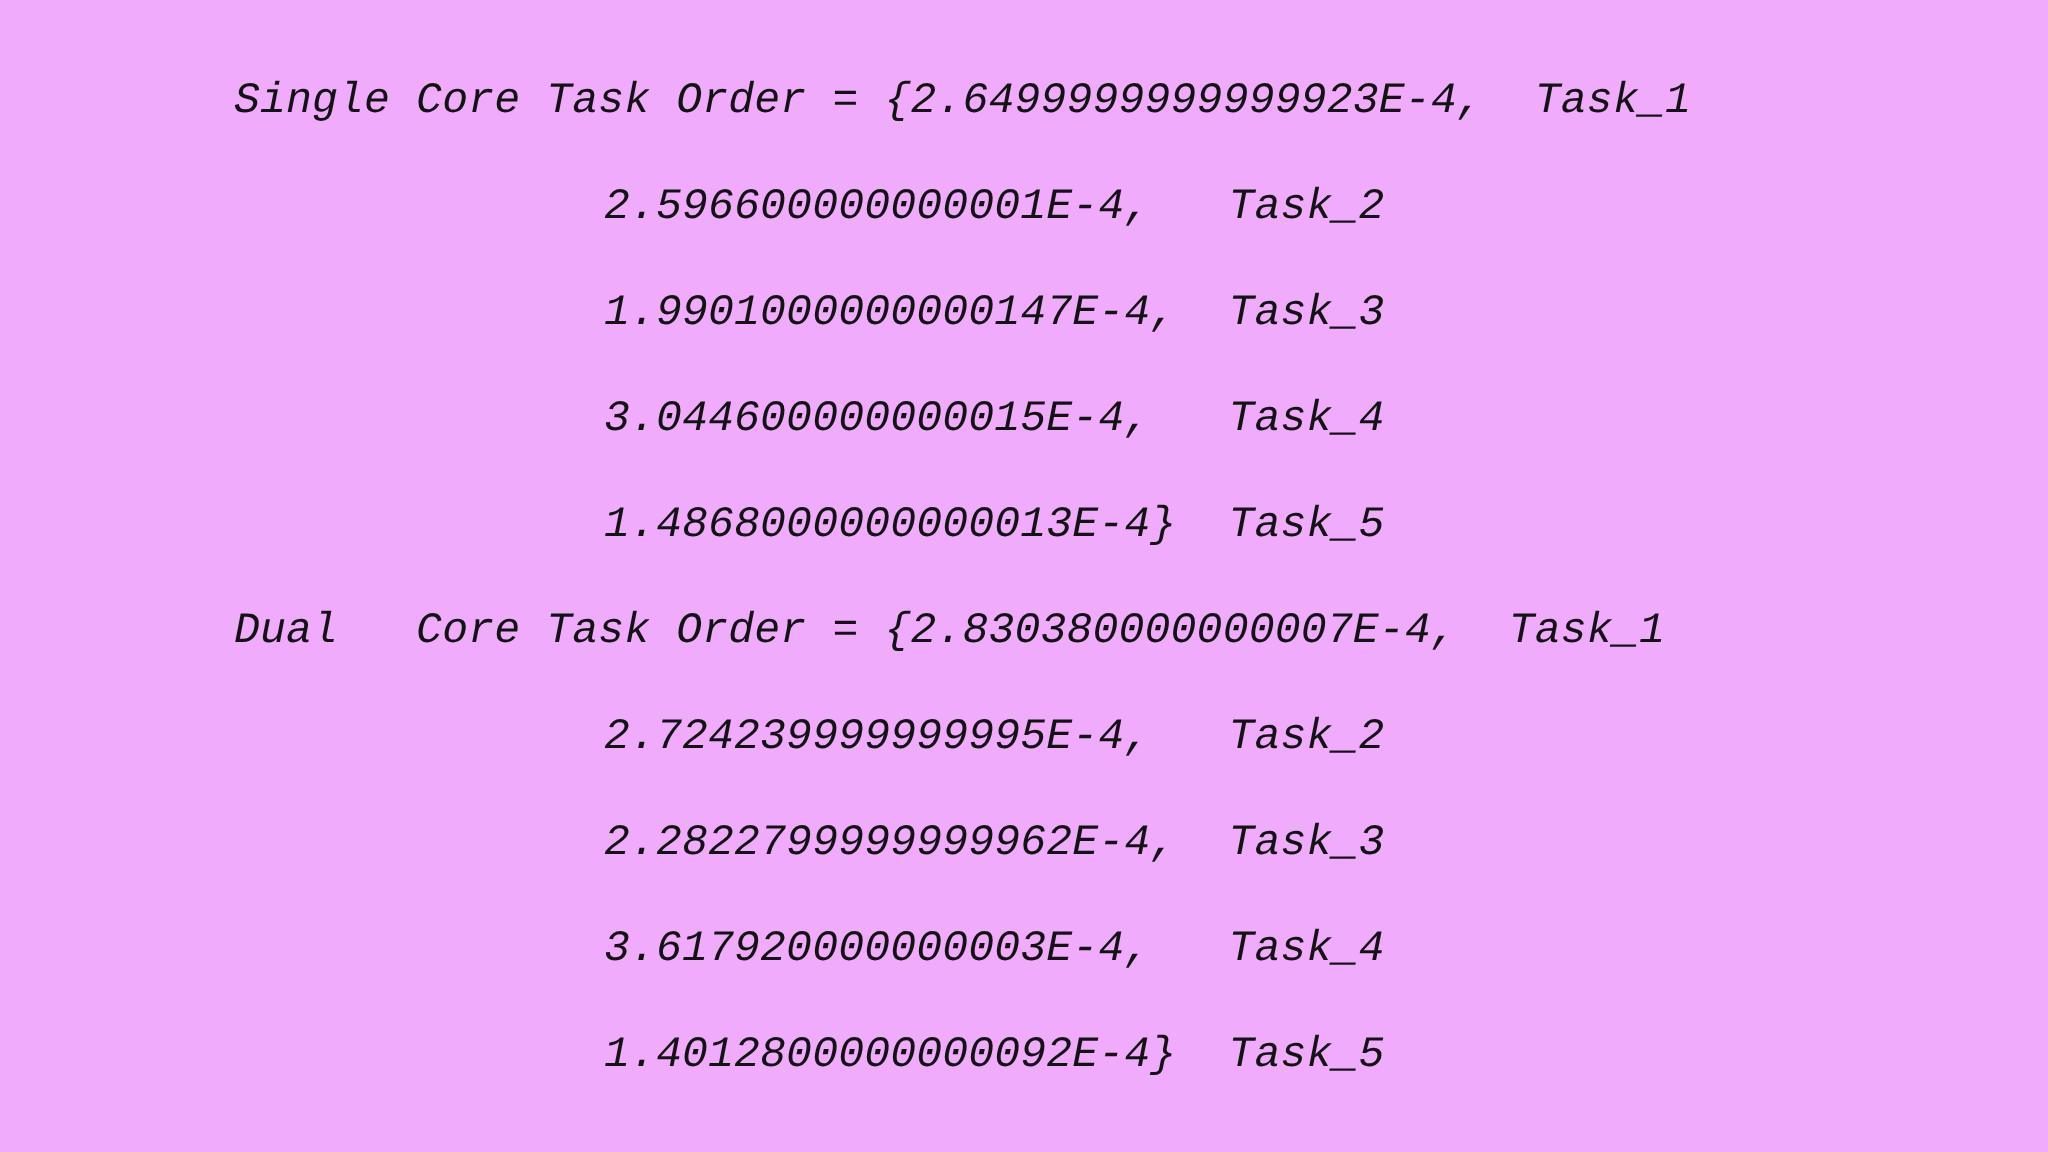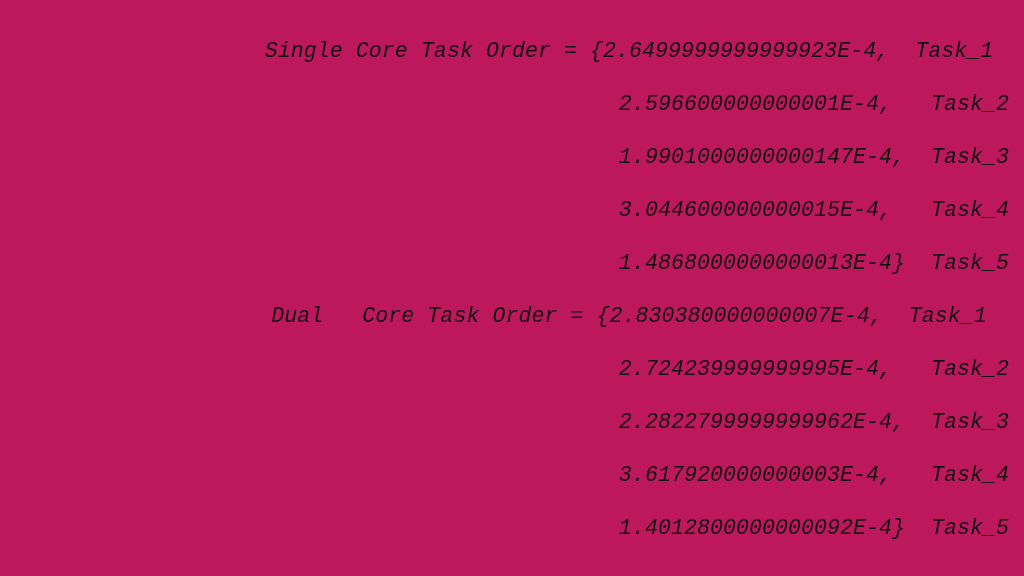--- a/index.html
+++ b/index.html
@@ -43,21 +43,21 @@
   }
 
   
   .line-continuation {
     padding-left: 302px;
   }
 </style>
 </head>
 <body style="background: rgb(255, 255, 255);">
 
-<div id="output-console" style="background: #be185d; text-align: center;">
+<div id="output-console" style="background: #f0abfc;">
 
   <div class="output-line line-header" style="top: 38px; color: rgb(19, 19, 19);">Single Core Task Order = {2.6499999999999923E-4,  Task_1</div>
 
   <div class="output-line line-continuation" style="top: 91px; color: rgb(19, 19, 19);">2.596600000000001E-4,   Task_2</div>
 
   <div class="output-line line-continuation" style="top: 144px; color: rgb(19, 19, 19);">1.9901000000000147E-4,  Task_3</div>
 
   <div class="output-line line-continuation" style="top: 197px; color: rgb(19, 19, 19);">3.044600000000015E-4,   Task_4</div>
 
   <div class="output-line line-continuation" style="top: 250px; color: rgb(19, 19, 19);">1.4868000000000013E-4}  Task_5</div>

